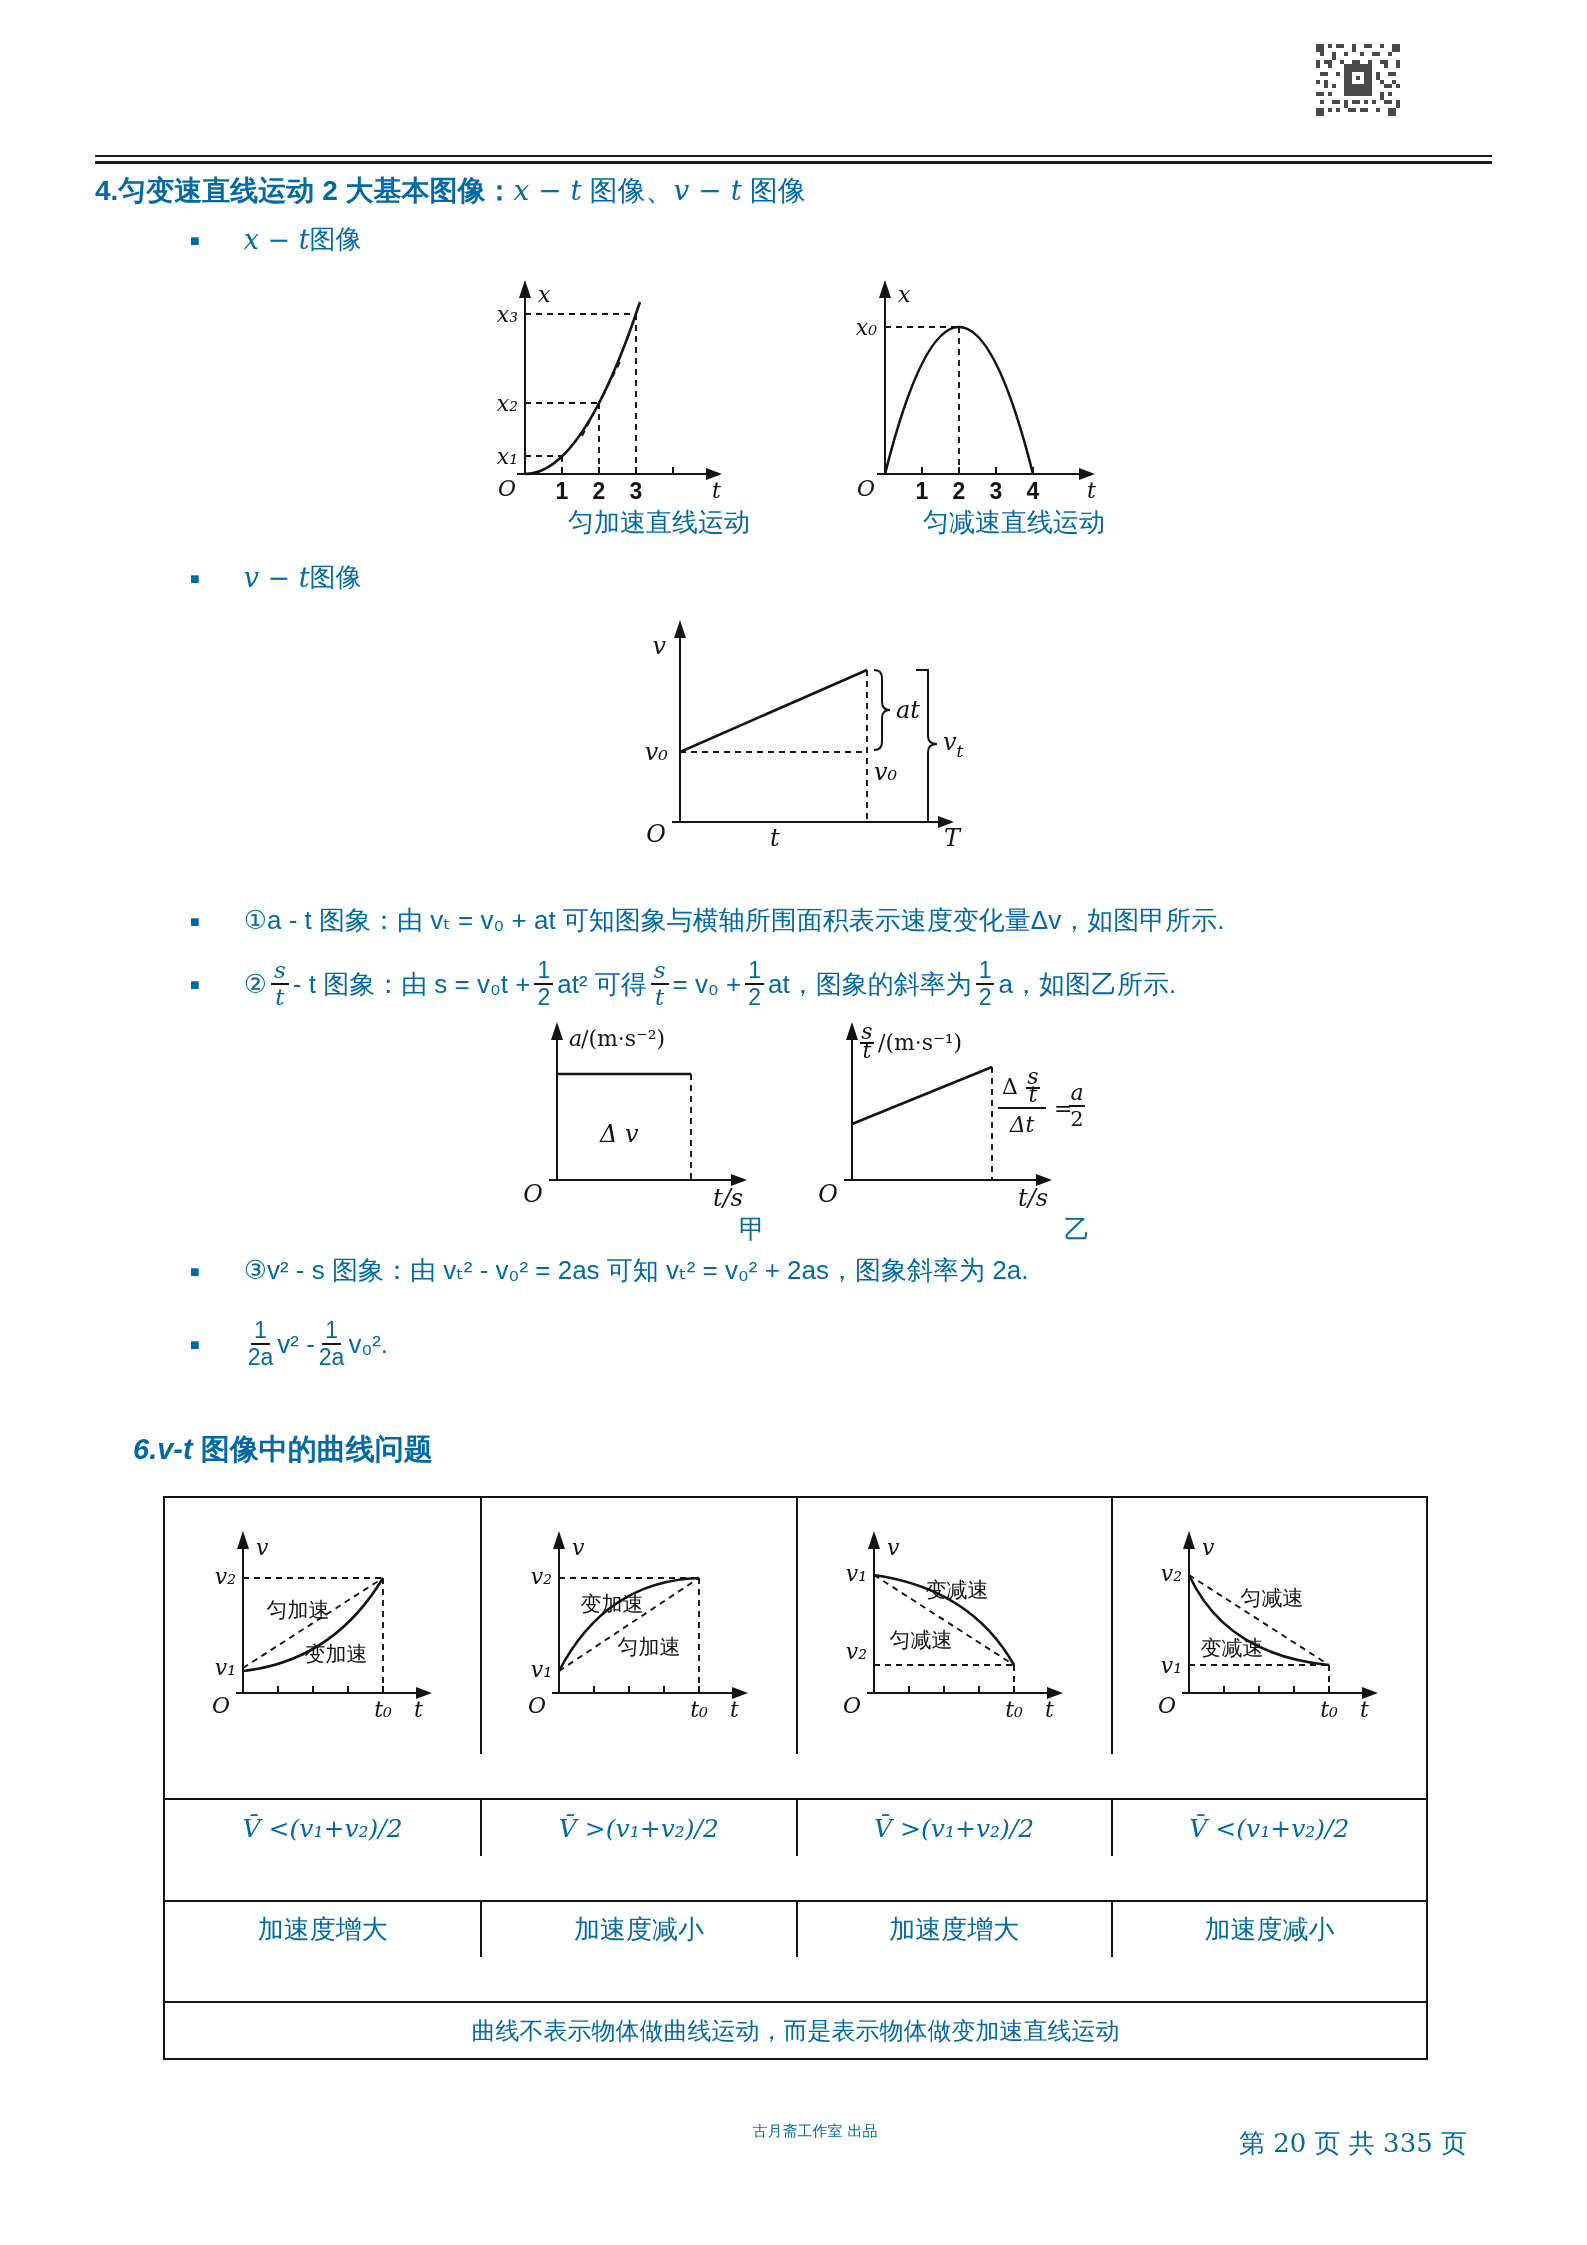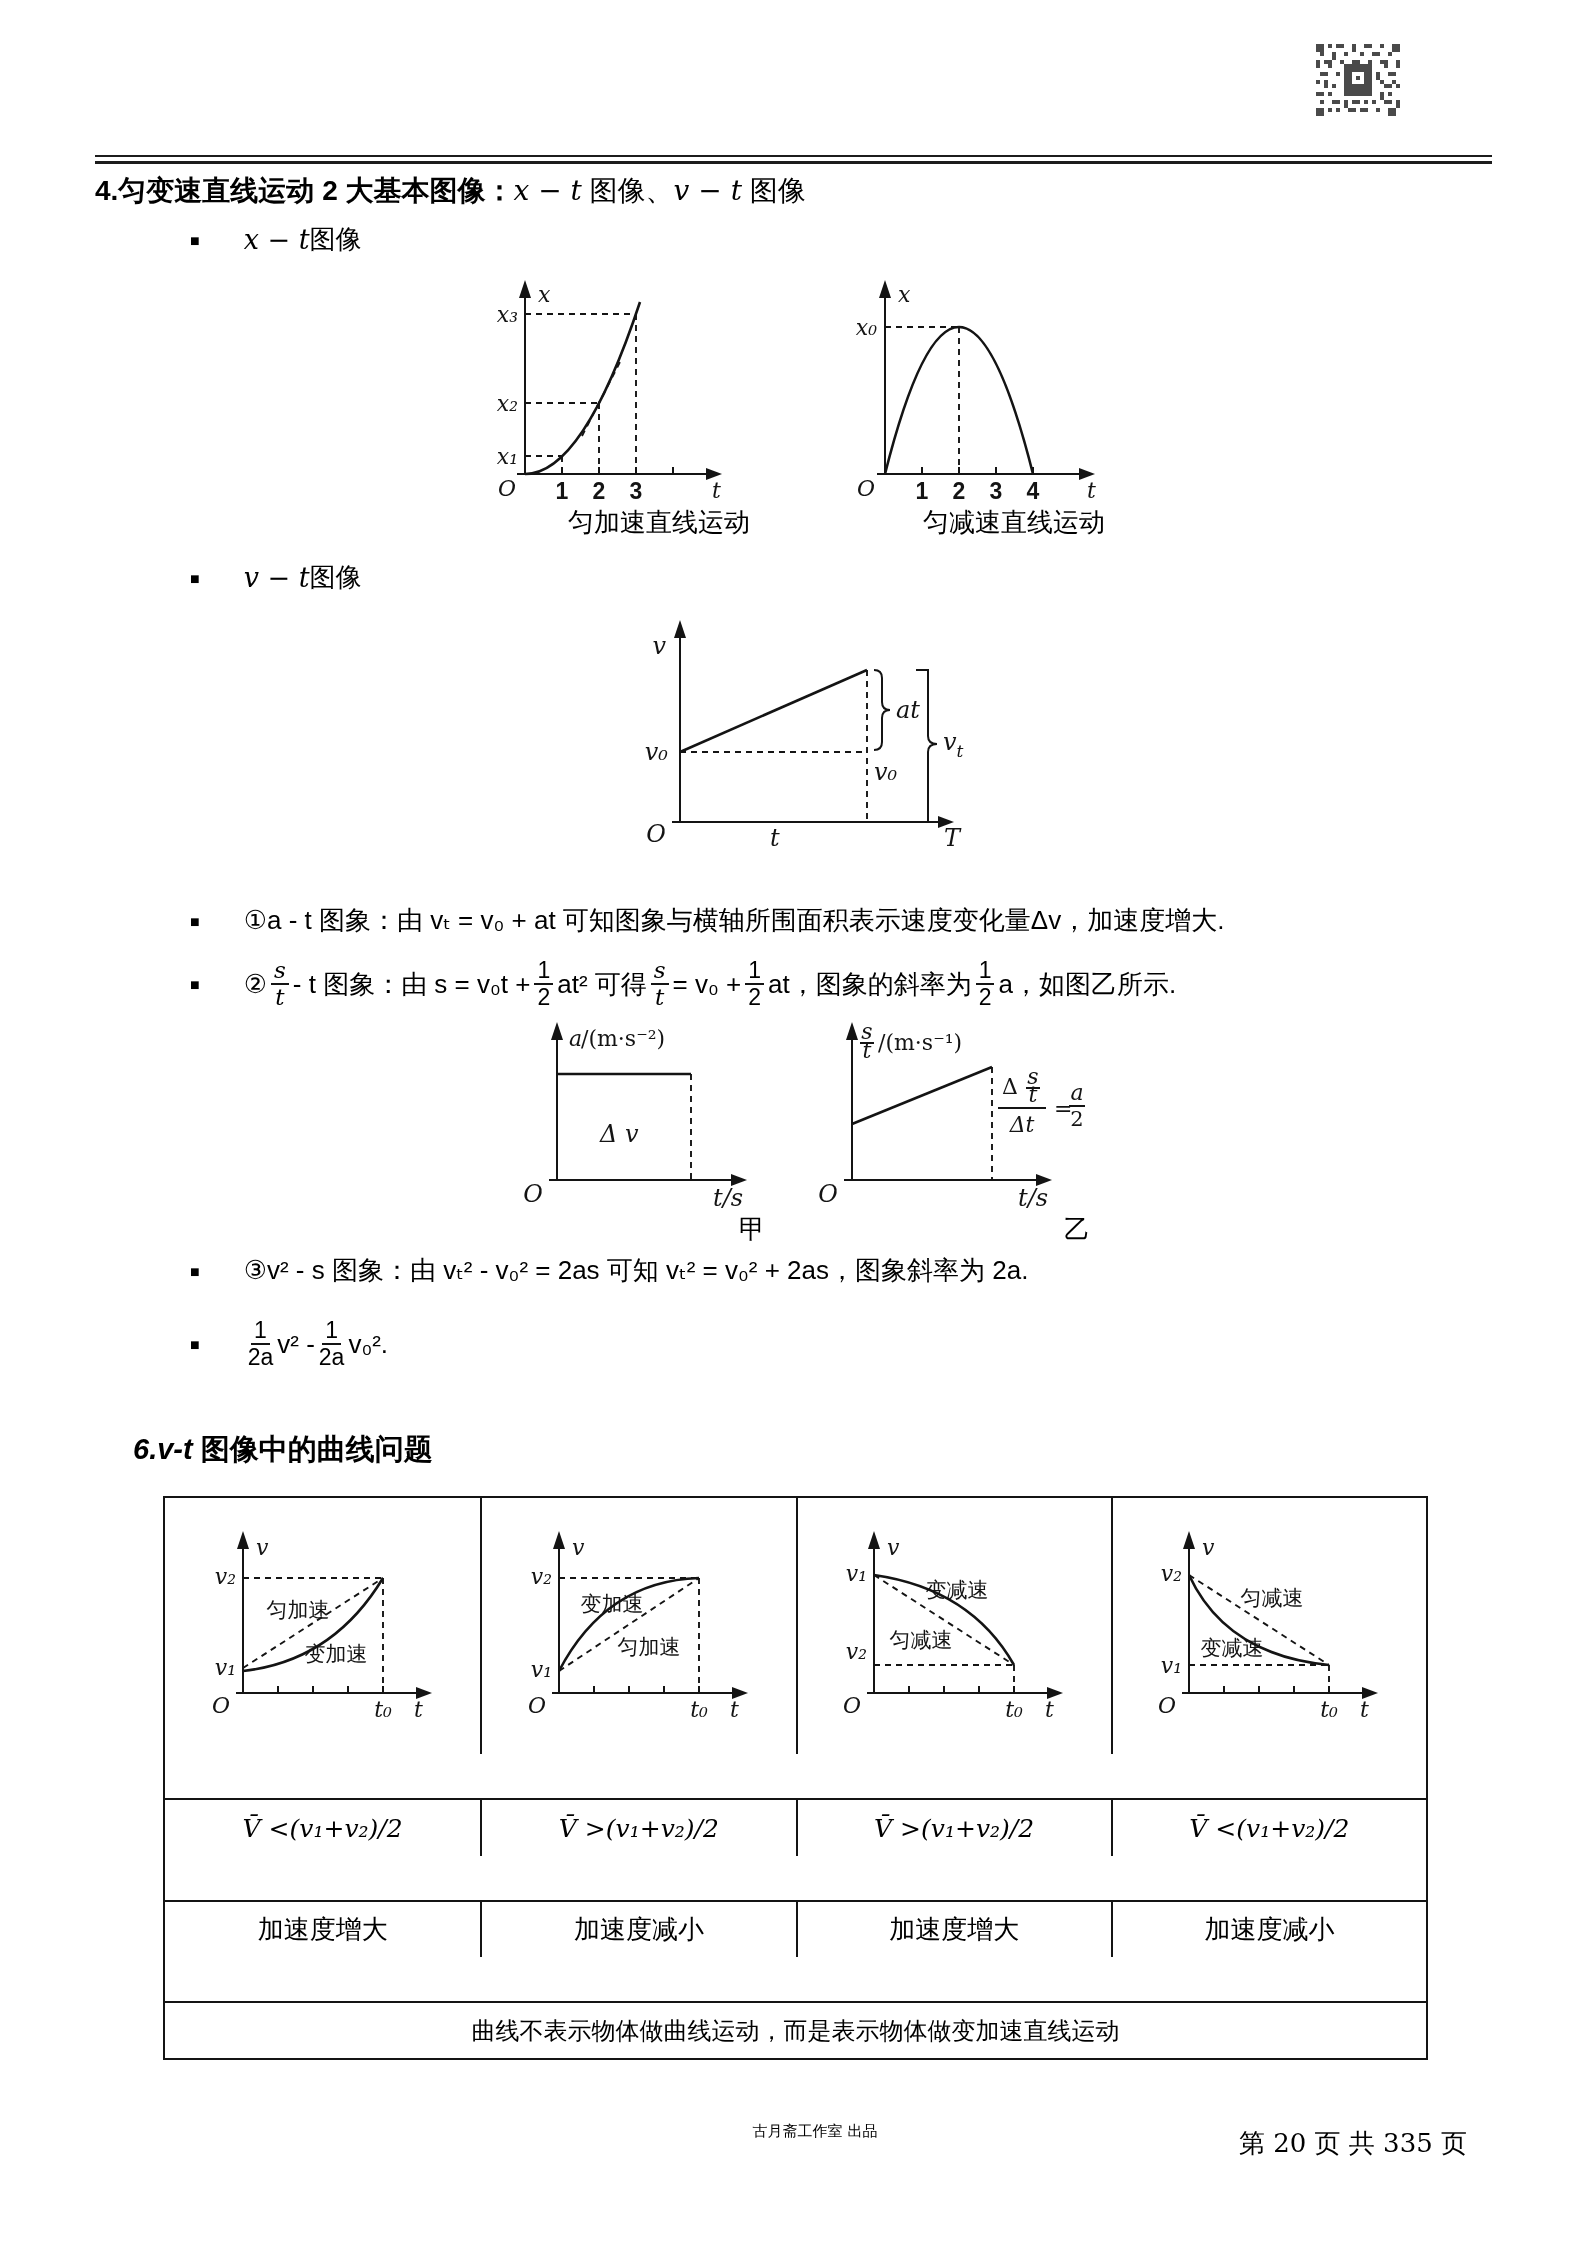--- a/index.html
+++ b/index.html
@@ -1,17 +1,17 @@
 <!DOCTYPE html>
 <html><head>
 <meta charset="utf-8">
 <style>
   html,body{margin:0;padding:0;background:#e8e8e8;}
   .page{position:relative;width:1587px;height:2245px;background:#ffffff;margin:0 auto;
-        font-family:"Liberation Sans","DejaVu Sans",sans-serif;color:#000000;overflow:hidden;}
+        font-family:"Liberation Sans","DejaVu Sans",sans-serif;color:#0369a1;overflow:hidden;}
   .abs{position:absolute;}
   
   .hrule{height:4px;border-top:2px solid #1c1c1c;border-bottom:3px solid #1c1c1c;}
   
   .h-sec{font-size:28px;font-weight:bold;white-space:nowrap;}
   .h-sec .math, .math{font-family:"DejaVu Serif","Liberation Serif",serif;font-style:italic;font-weight:normal;}
   .h-sec .plain{font-weight:normal;}
   .h6title{font-size:29px;font-weight:bold;white-space:nowrap;}
   .h6title .math6{font-style:italic;}
   
@@ -211,21 +211,21 @@
     <text class="g-txt-b" x="160" y="236">t</text>
     <text class="g-txt-b" x="334" y="236">T</text>
     <text class="g-txt-b" x="286" y="108">at</text>
     <text class="g-txt-b" x="264" y="170">v₀</text>
     <text class="g-txt-b" x="333" y="140"><tspan>v</tspan><tspan dy="7" font-size="17">t</tspan></text>
   </svg>
 
 
   <div class="abs bullet" style="left:190px;top:903px;">
     <span class="sq">■</span>
-    <span>①a - t 图象：由 vₜ = v₀ + at 可知图象与横轴所围面积表示速度变化量Δv，加速度增大.</span>
+    <span>①a - t 图象：由 vₜ = v₀ + at 可知图象与横轴所围面积表示速度变化量Δv，如图甲所示.</span>
   </div>
 
   <div class="abs bullet" style="left:190px;top:942px;height:84px;">
     <span class="sq">■</span>
     <span>②</span>
     <span class="frac it">
         <span class="fn">s</span>
         <span>t</span>
       </span>
     <span> - t 图象：由 s = v₀t + </span>

